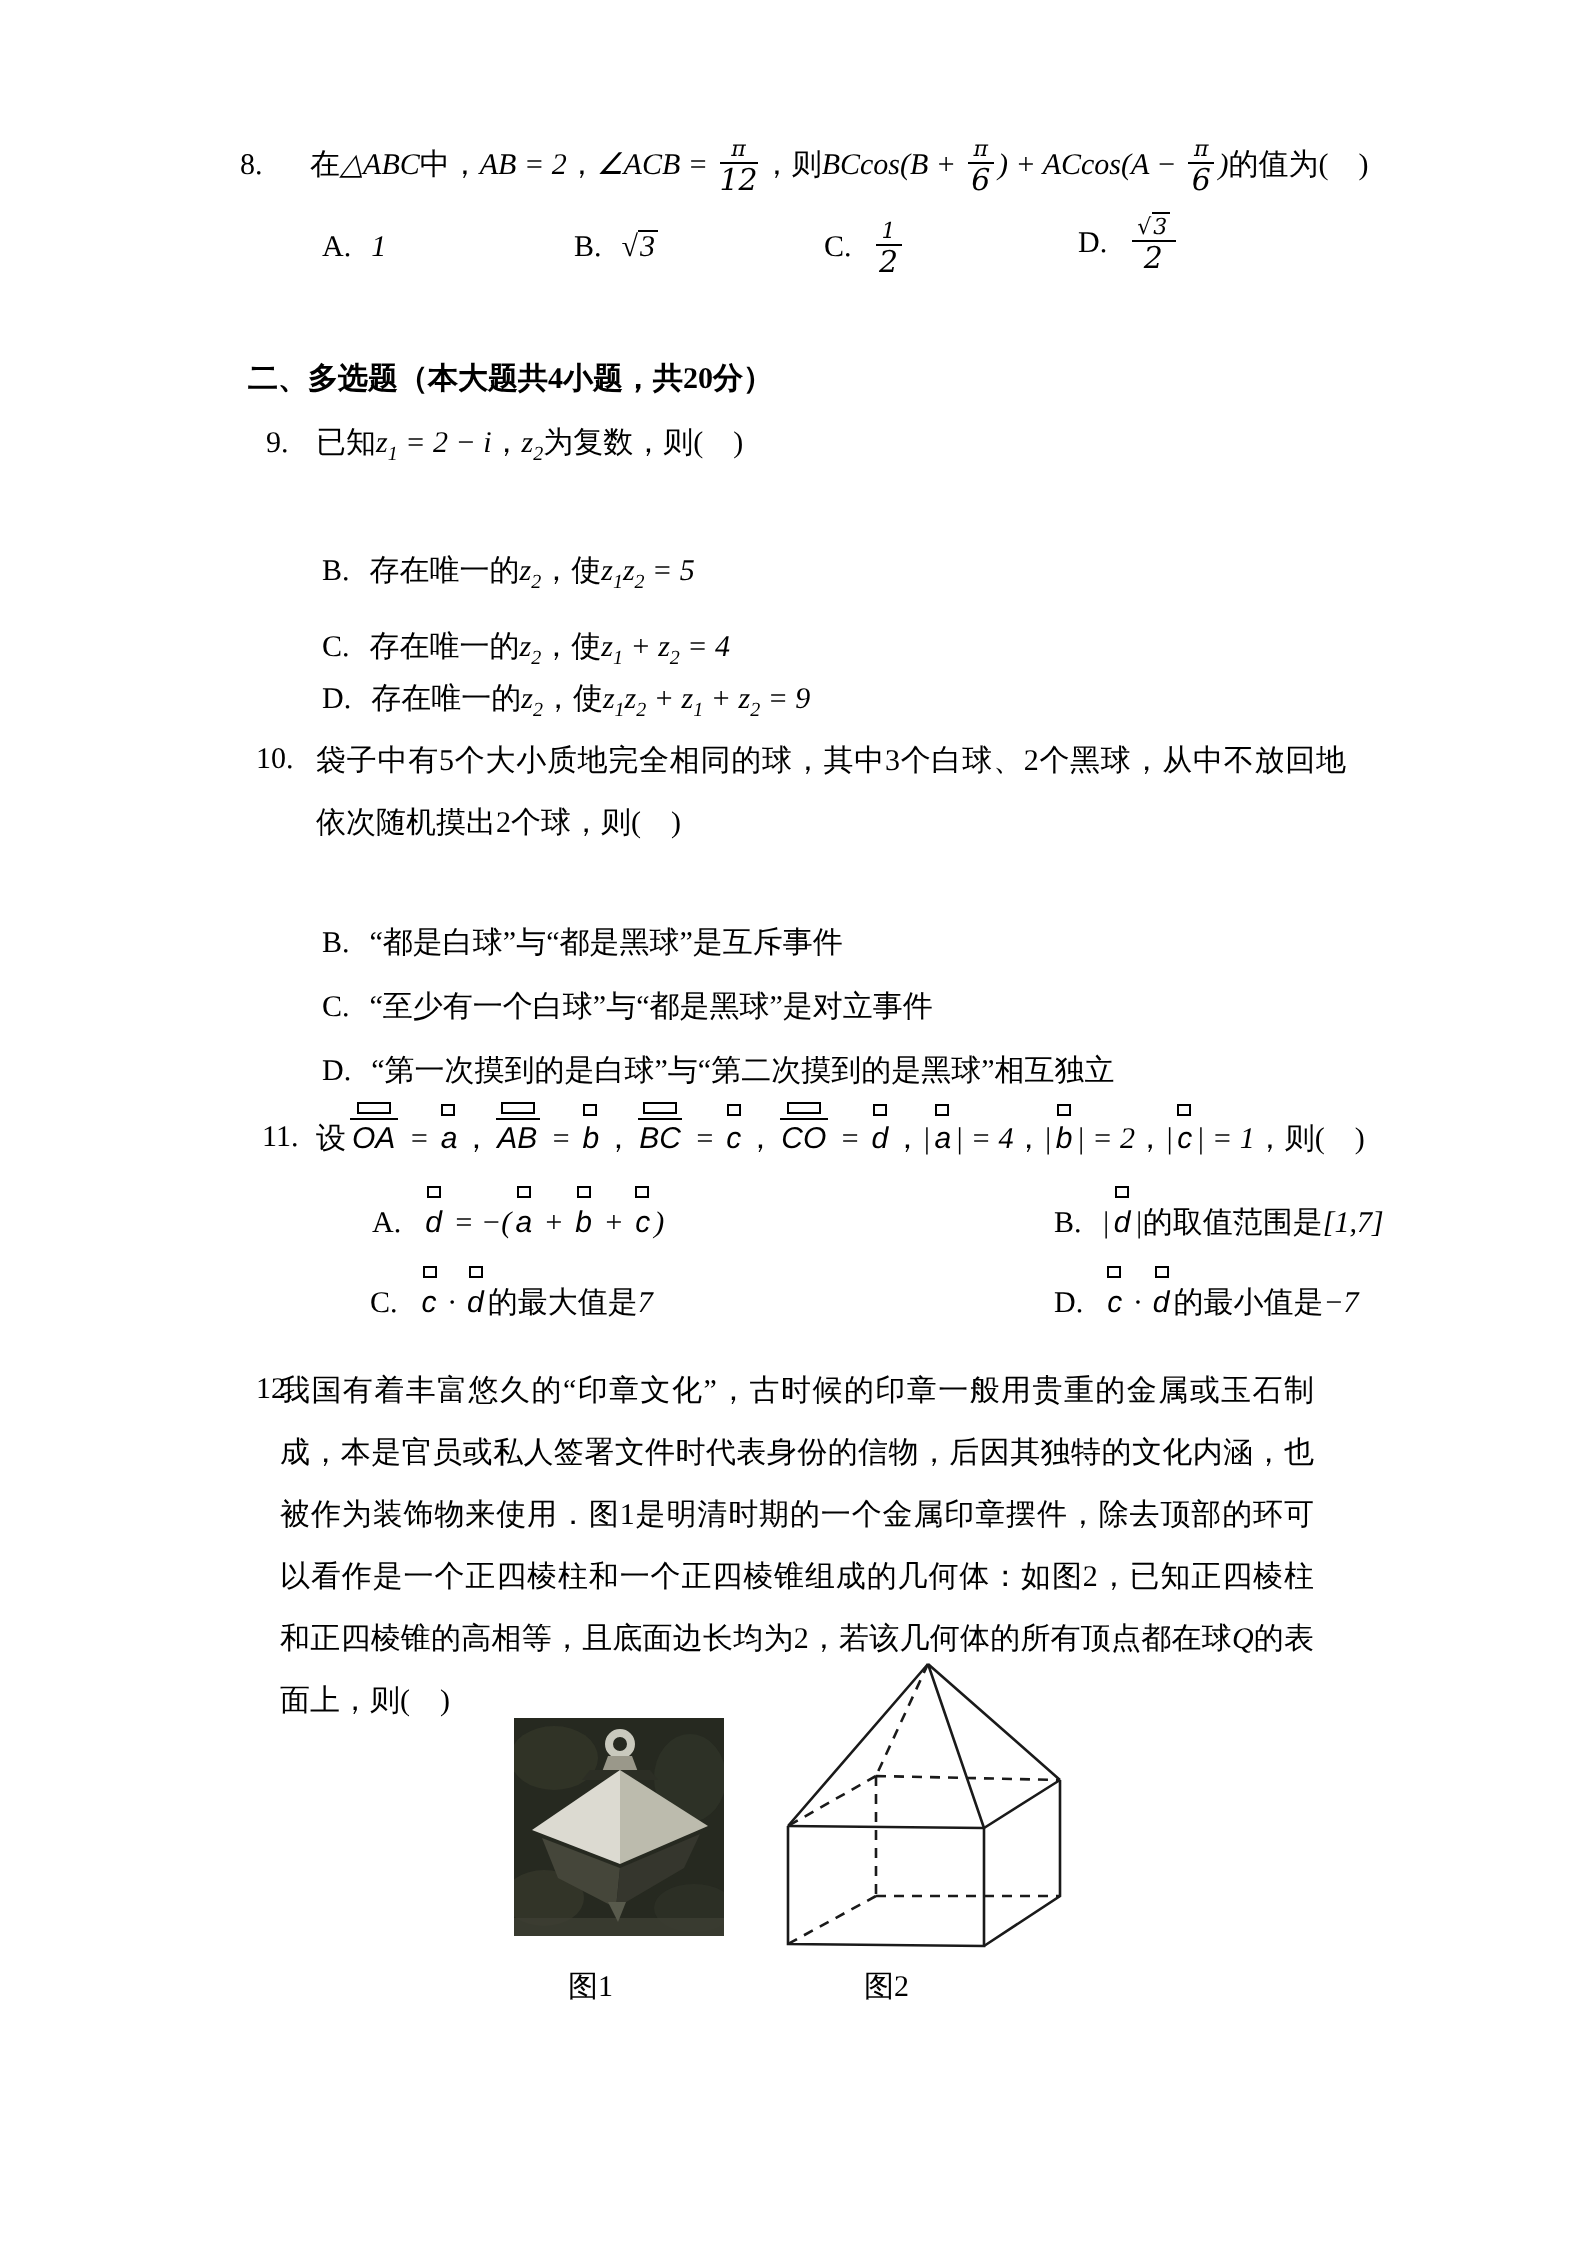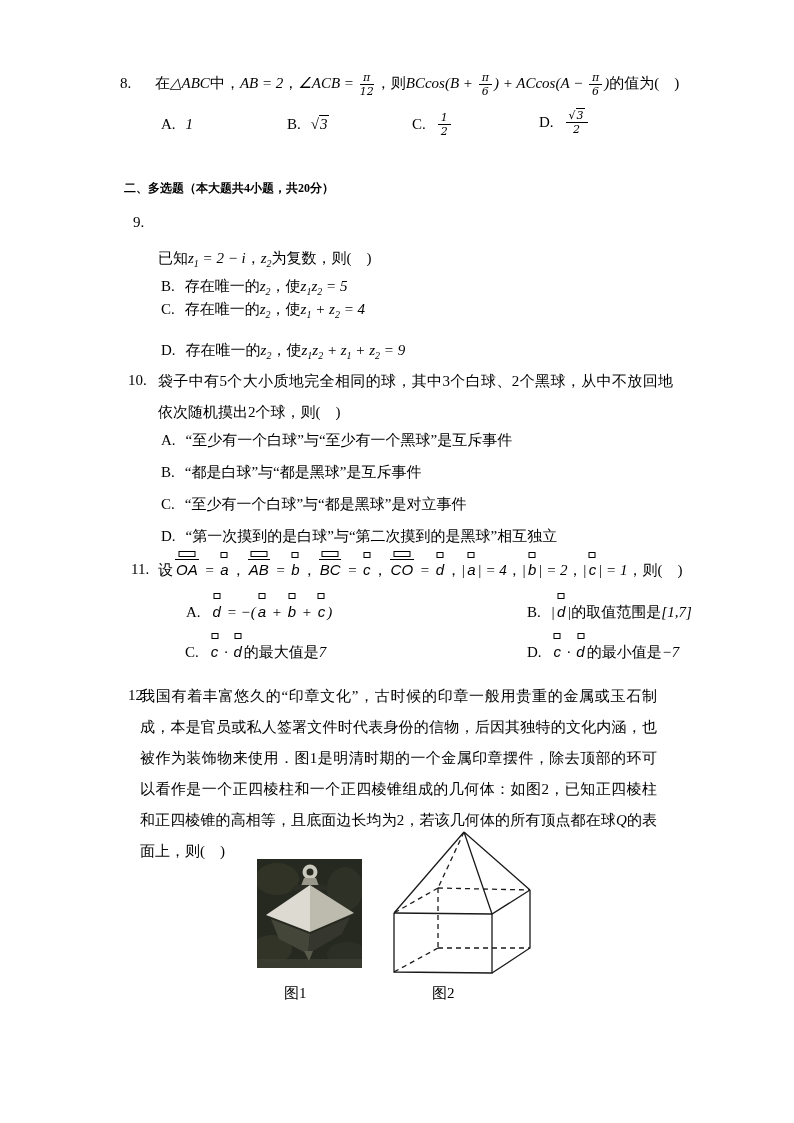--- a/index.html
+++ b/index.html
@@ -6,32 +6,32 @@
   .page{
     position:relative;width:794px;height:1123px;margin:0 auto;background:#ffffff;
     color:#000;font-family:"Liberation Serif","DejaVu Serif",serif;font-size:15px;
     overflow:hidden;
   }
   .abs{position:absolute;}
   .qnum{font-size:15px;}
   .stem{line-height:20px;white-space:nowrap;}
   .stem8{line-height:34px;white-space:nowrap;}
   .para{line-height:31px;text-align:justify;}
-  .sect{font-weight:bold;font-size:12px;}
+  .sect{font-weight:bold;font-size:15px;}
   .optrow{white-space:nowrap;line-height:22px;}
   .optrow .ltr{display:inline-block;margin-right:10px;}
   .opt8{display:flex;align-items:center;height:32px;}
   .opt8 .ltr{margin-right:10px;}
   .cjk{}
   .math{font-style:italic;font-family:Liberation Serif, serif;}
   sub.ms{font-size:10px;font-style:italic;line-height:0;}
   .frac{display:inline-block;vertical-align:middle;text-align:center;line-height:1;
         margin:0 2px;font-style:italic;font-family:"DejaVu Serif",serif;}
   .frac .fn{display:block;font-size:11px;padding:0 3px 1px;border-bottom:1px solid #000;}
-  .frac .fd{display:block;font-size:11px;padding-top:1px;}
+  .frac .fd{display:block;font-size:15px;padding-top:1px;}
   .sqrtwrap{white-space:nowrap;}
   .sq{font-style:normal;}
   .rad{border-top:1px solid #000;padding:0 1px;}
   .vec{position:relative;display:inline-block;margin:0 2px;text-align:center;
        font-style:italic;font-family:Liberation Sans, sans-serif;}
   .vec .vb{position:absolute;left:50%;transform:translateX(-50%);top:-8px;
            width:5px;height:4px;border:1px solid #000;display:block;}
   .vec.wide .vb{width:15px;}
   .vec .vl{display:inline-block;font-style:italic;}
   .vec.wide .vl{border-top:1px solid #000;padding:0 1px;}
@@ -58,36 +58,33 @@
     <span><span class="frac"><span class="fn">1</span><span class="fd">2</span></span></span>
   </div>
   <div class="abs opt8" style="left:539px;top:106px;">
     <span class="ltr">D.</span>
     <span><span class="frac"><span class="fn"><span class="sq">√</span><span class="rad">3</span></span><span class="fd">2</span></span></span>
   </div>
 
   <div class="abs sect" style="left:124px;top:180px;">二、多选题（本大题共4小题，共20分）</div>
 
   <div class="abs qnum" style="left:133px;top:214px;">9.</div>
-  <div class="abs stem" style="left:158px;top:212px;margin-top:36px;"><span class="cjk">已知</span><span class="math">z<sub class="ms">1</sub></span><span class="math"> = 2 − i</span><span class="cjk">，</span><span class="math">z<sub class="ms">2</sub></span><span class="cjk">为复数，则(　)</span></div>
+  <div class="abs stem" style="left:158px;top:212px;"><span class="cjk">已知</span><span class="math">z<sub class="ms">1</sub></span><span class="math"> = 2 − i</span><span class="cjk">，</span><span class="math">z<sub class="ms">2</sub></span><span class="cjk">为复数，则(　)</span></div>
   <div class="abs optrow" style="left:161px;top:275px;">
     <span class="ltr">B.</span><span><span class="cjk">存在唯一的</span><span class="math">z<sub class="ms">2</sub></span><span class="cjk">，使</span><span class="math">z<sub class="ms">1</sub></span><span class="math">z<sub class="ms">2</sub></span><span class="math"> = 5</span></span>
   </div>
-  <div class="abs optrow" style="left:161px;top:298px;text-align:right;">
+  <div class="abs optrow" style="left:161px;top:313px;text-align:right;">
     <span class="ltr">C.</span><span><span class="cjk">存在唯一的</span><span class="math">z<sub class="ms">2</sub></span><span class="cjk">，使</span><span class="math">z<sub class="ms">1</sub></span><span class="math"> + </span><span class="math">z<sub class="ms">2</sub></span><span class="math"> = 4</span></span>
   </div>
   <div class="abs optrow" style="left:161px;top:339px;text-align:center;">
     <span class="ltr">D.</span><span><span class="cjk">存在唯一的</span><span class="math">z<sub class="ms">2</sub></span><span class="cjk">，使</span><span class="math">z<sub class="ms">1</sub></span><span class="math">z<sub class="ms">2</sub></span><span class="math"> + </span><span class="math">z<sub class="ms">1</sub></span><span class="math"> + </span><span class="math">z<sub class="ms">2</sub></span><span class="math"> = 9</span></span>
   </div>
 
   <div class="abs qnum" style="left:128px;top:372px;">10.</div>
   <div class="abs para" style="left:158px;top:366px;width:515px;"><span class="cjk">袋子中有5个大小质地完全相同的球，其中3个白球、2个黑球，从中不放回地依次随机摸出2个球，则(　)</span></div>
-  <div class="abs optrow" style="left:161px;top:429px;">
-    <span class="ltr">A.</span><span><span class="cjk">“至少有一个白球”与“至少有一个黑球”是互斥事件</span></span>
-  </div>
   <div class="abs optrow" style="left:161px;top:461px;">
     <span class="ltr">B.</span><span><span class="cjk">“都是白球”与“都是黑球”是互斥事件</span></span>
   </div>
   <div class="abs optrow" style="left:161px;top:493px;">
     <span class="ltr">C.</span><span><span class="cjk">“至少有一个白球”与“都是黑球”是对立事件</span></span>
   </div>
   <div class="abs optrow" style="left:161px;top:525px;">
     <span class="ltr">D.</span><span><span class="cjk">“第一次摸到的是白球”与“第二次摸到的是黑球”相互独立</span></span>
   </div>
 

